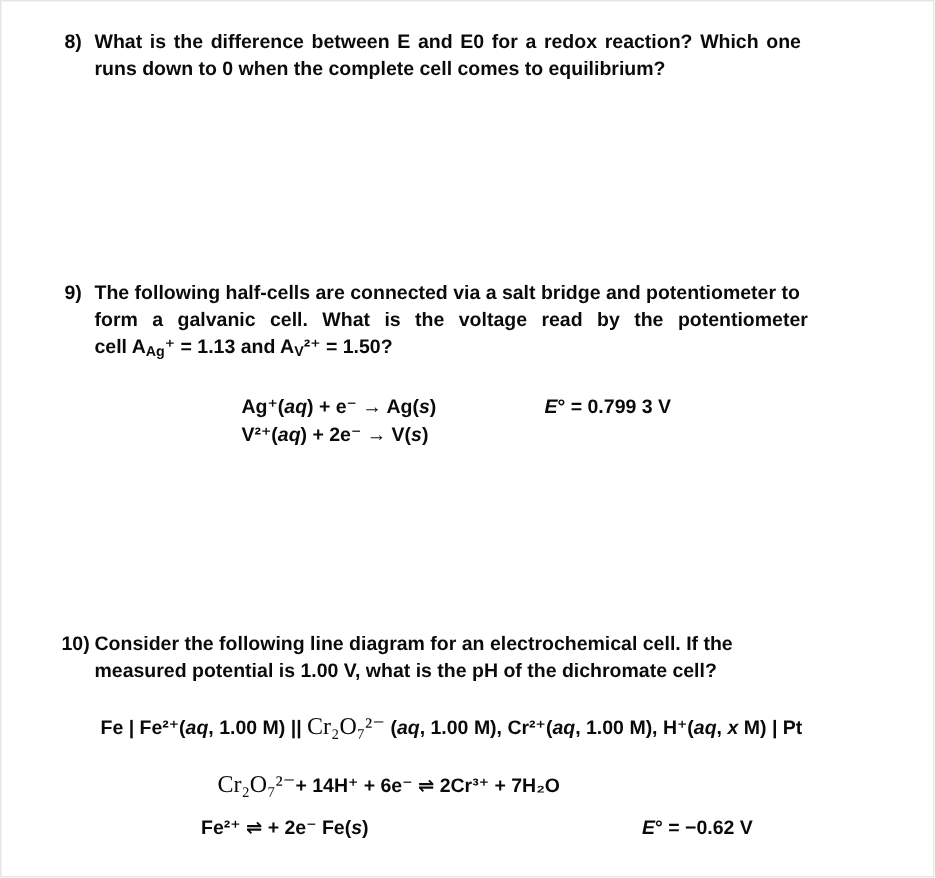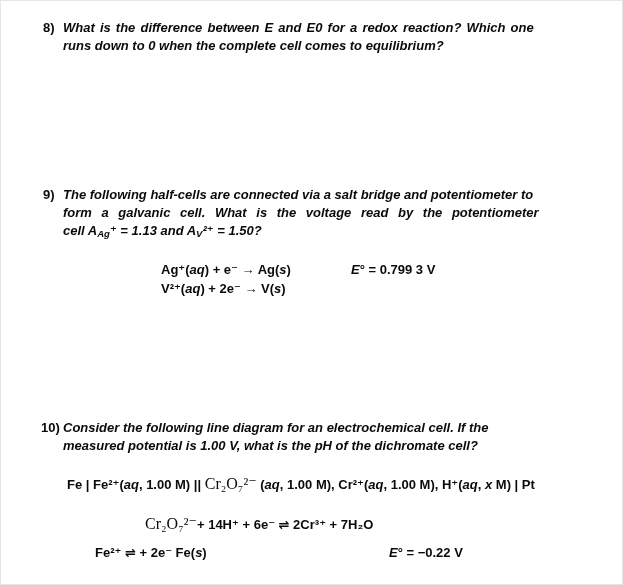--- a/index.html
+++ b/index.html
@@ -13,34 +13,34 @@
     padding: 18px 32px 0 42px;
     font-family: "Liberation Sans", "DejaVu Sans", sans-serif;
     font-weight: bold;
     font-size: 13px;
     color: #0a0a0a;
     overflow: hidden;
   }
   .question { display: flex; }
   .qnum { flex: none; width: 20px; line-height: 18px; }
   .q10 .qnum { width: 22px; margin-left: -2px; }
-  .qtext { line-height: 18px; white-space: nowrap; font-style: italic; }
+  .qtext { line-height: 18px; white-space: nowrap; }
   .q9 { margin-top: 131px; }
   .q10 { margin-top: 121px; }
 
   .eqs9 { margin-top: 17px; margin-left: 118px; }
-  .eqs9 .eqrow { line-height: 19px; }
+  .eqs9 .eqrow { line-height: 19px; gap: 12px; }
   .eqrow { display: flex; white-space: nowrap; }
   .eqs9 .eq { width: 190px; }
 
   .diagram { margin-top: 19px; margin-left: 24px; line-height: 20px; white-space: nowrap; }
 
   .r10a { margin-top: 18px; margin-left: 102px; line-height: 21px; flex-direction: column; }
   .r10a .eq { width: 280px; }
-  .r10b { margin-top: 7px; margin-left: 52px; line-height: 21px; }
+  .r10b { margin-top: 7px; margin-left: 91px; line-height: 21px; }
   .r10b .eq { width: 294px; }
 
   
   .i { font-style: italic; }
   .serif { font-family: "Liberation Serif", "DejaVu Serif", serif; font-weight: normal; font-size: 16px; }
   .sb { font-size: 9.5px; vertical-align: -2px; }
   .ws { word-spacing: 6px; }
   .ws1 { word-spacing: 1.5px; }
 </style>
 </head>
@@ -74,16 +74,16 @@
   </section>
 
   <div class="diagram"><span>Fe | Fe²⁺(</span><span class="i">aq</span><span>, 1.00 M) || </span><span class="serif">Cr₂O₇²⁻</span><span> (</span><span class="i">aq</span><span>, 1.00 M), Cr²⁺(</span><span class="i">aq</span><span>, 1.00 M), H⁺(</span><span class="i">aq</span><span>, </span><span class="i">x</span><span> M) | Pt</span></div>
 
   <div class="eqrow r10a">
     <span class="eq"><span class="serif">Cr₂O₇²⁻</span><span>+ 14H⁺ + 6e⁻ ⇌ 2Cr³⁺ + 7H₂O</span></span>
   </div>
 
   <div class="eqrow r10b">
     <span class="eq"><span>Fe²⁺ ⇌ + 2e⁻ Fe(</span><span class="i">s</span><span>)</span></span>
-    <span class="pot"><span class="i">E</span><span>° = −0.22 V</span></span>
+    <span class="pot"><span class="i">E</span><span>° = −0.62 V</span></span>
   </div>
 
 </div>
 
 </body></html>

